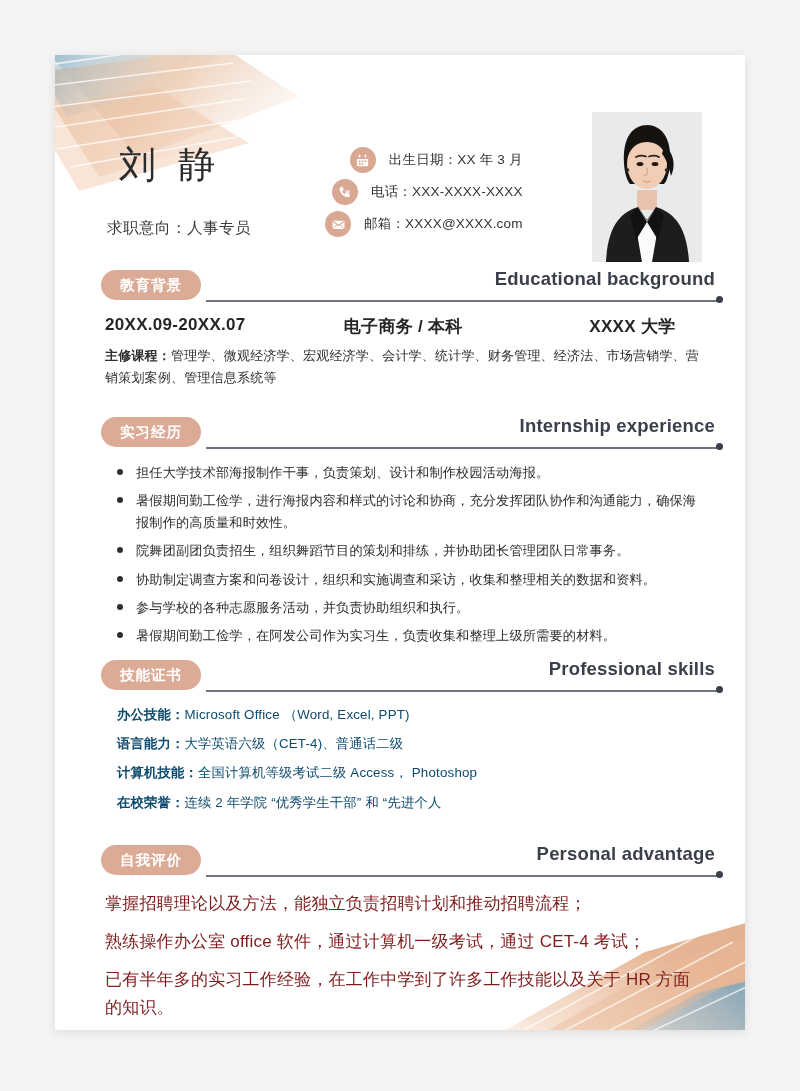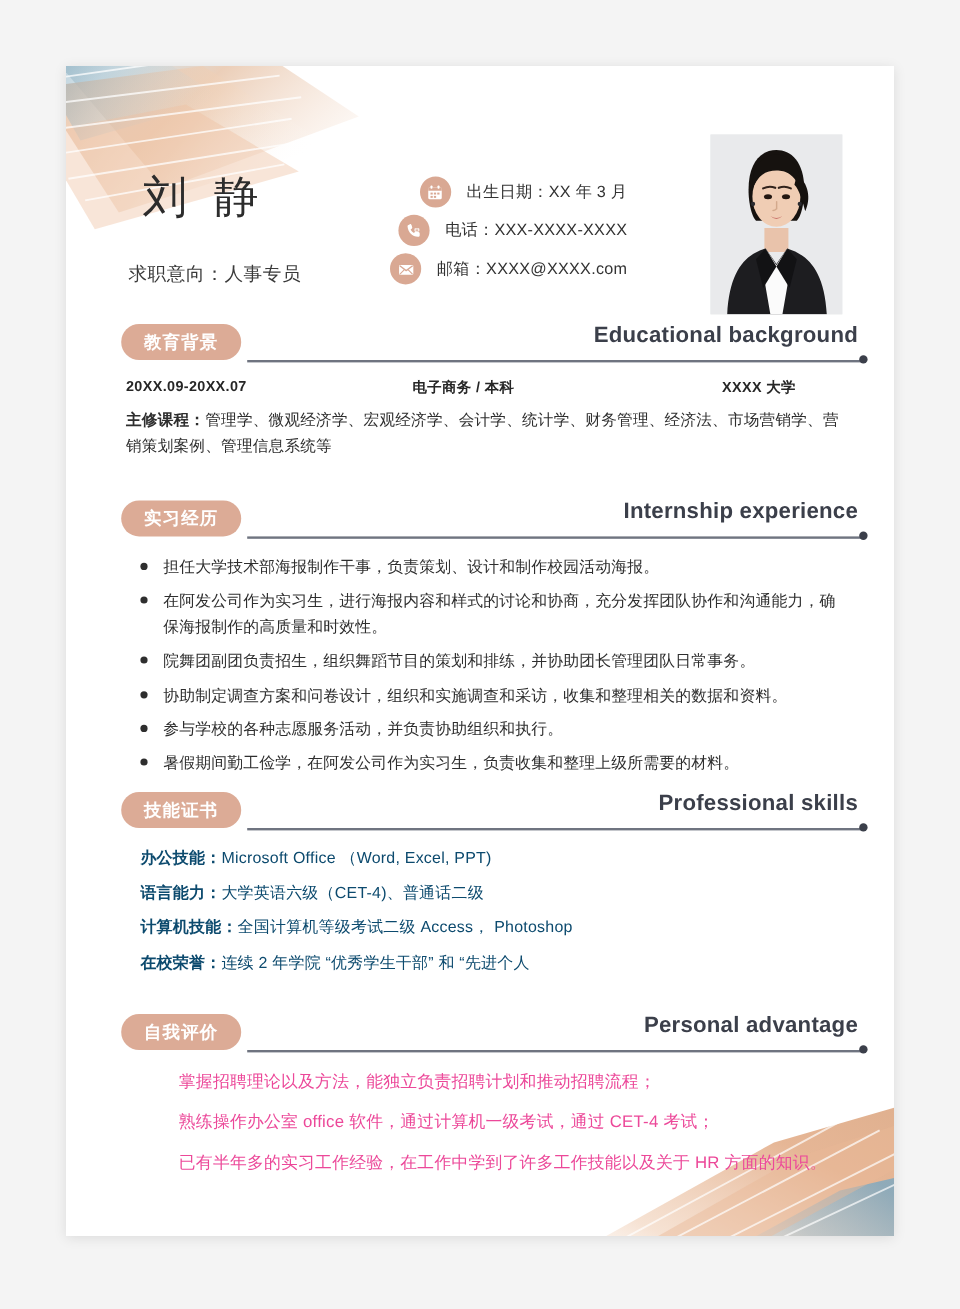--- a/index.html
+++ b/index.html
@@ -165,21 +165,21 @@
   }
 
   .sec-body {
     margin: 0 43px 0 50px;
     padding-top: 11px;
   }
 
   
   .edu-row {
     display: flex;
-    font-size: 12px;
+    font-size: 17px;
     font-weight: 700;
     color: #262626;
     letter-spacing: 0.3px;
     padding-bottom: 7px;
   }
   .edu-date { width: 40%; }
   .edu-major { width: 33%; text-align: left; }
   .edu-school { flex: 1; text-align: center; padding-left: 22px; }
 
   .courses {
@@ -217,26 +217,25 @@
     font-size: 13.3px;
     color: #0c4a6e;
     line-height: 1.52;
     letter-spacing: 0.2px;
     padding: 0 0 9px 12px;
   }
   .skill-line b { font-weight: 700; }
 
   
   .adv-line {
-    font-size: 14px;
-    color: #ec4899;
+    font-size: 17px;
+    color: #7f1d1d;
     line-height: 1.6;
     letter-spacing: 0.2px;
     padding-bottom: 11px;
-    margin-left: 44px;
   }
 </style>
 </head>
 <body>
 
 <div class="page">
 
   <svg class="brush brush-tl" viewBox="0 0 310 185">
     <defs>
       <linearGradient id="gTL1" x1="0" y1="0" x2="1" y2="0.55">
@@ -406,21 +405,21 @@
   <div class="section" style="top:362px">
     <div class="sec-head">
       <div class="badge">实习经历</div>
       <div class="en-title">Internship experience</div>
       <div class="rule"></div>
       <div class="rule-dot"></div>
     </div>
     <div class="sec-body">
       <ul class="bullets">
         <li>担任大学技术部海报制作干事，负责策划、设计和制作校园活动海报。</li>
-        <li>在阿发公司作为实习生，进行海报内容和样式的讨论和协商，充分发挥团队协作和沟通能力，确保海报制作的高质量和时效性。</li>
+        <li>暑假期间勤工俭学，进行海报内容和样式的讨论和协商，充分发挥团队协作和沟通能力，确保海报制作的高质量和时效性。</li>
         <li>院舞团副团负责招生，组织舞蹈节目的策划和排练，并协助团长管理团队日常事务。</li>
         <li>协助制定调查方案和问卷设计，组织和实施调查和采访，收集和整理相关的数据和资料。</li>
         <li>参与学校的各种志愿服务活动，并负责协助组织和执行。</li>
         <li>暑假期间勤工俭学，在阿发公司作为实习生，负责收集和整理上级所需要的材料。</li>
       </ul>
     </div>
   </div>
 
   <div class="section" style="top:605px">
     <div class="sec-head">

